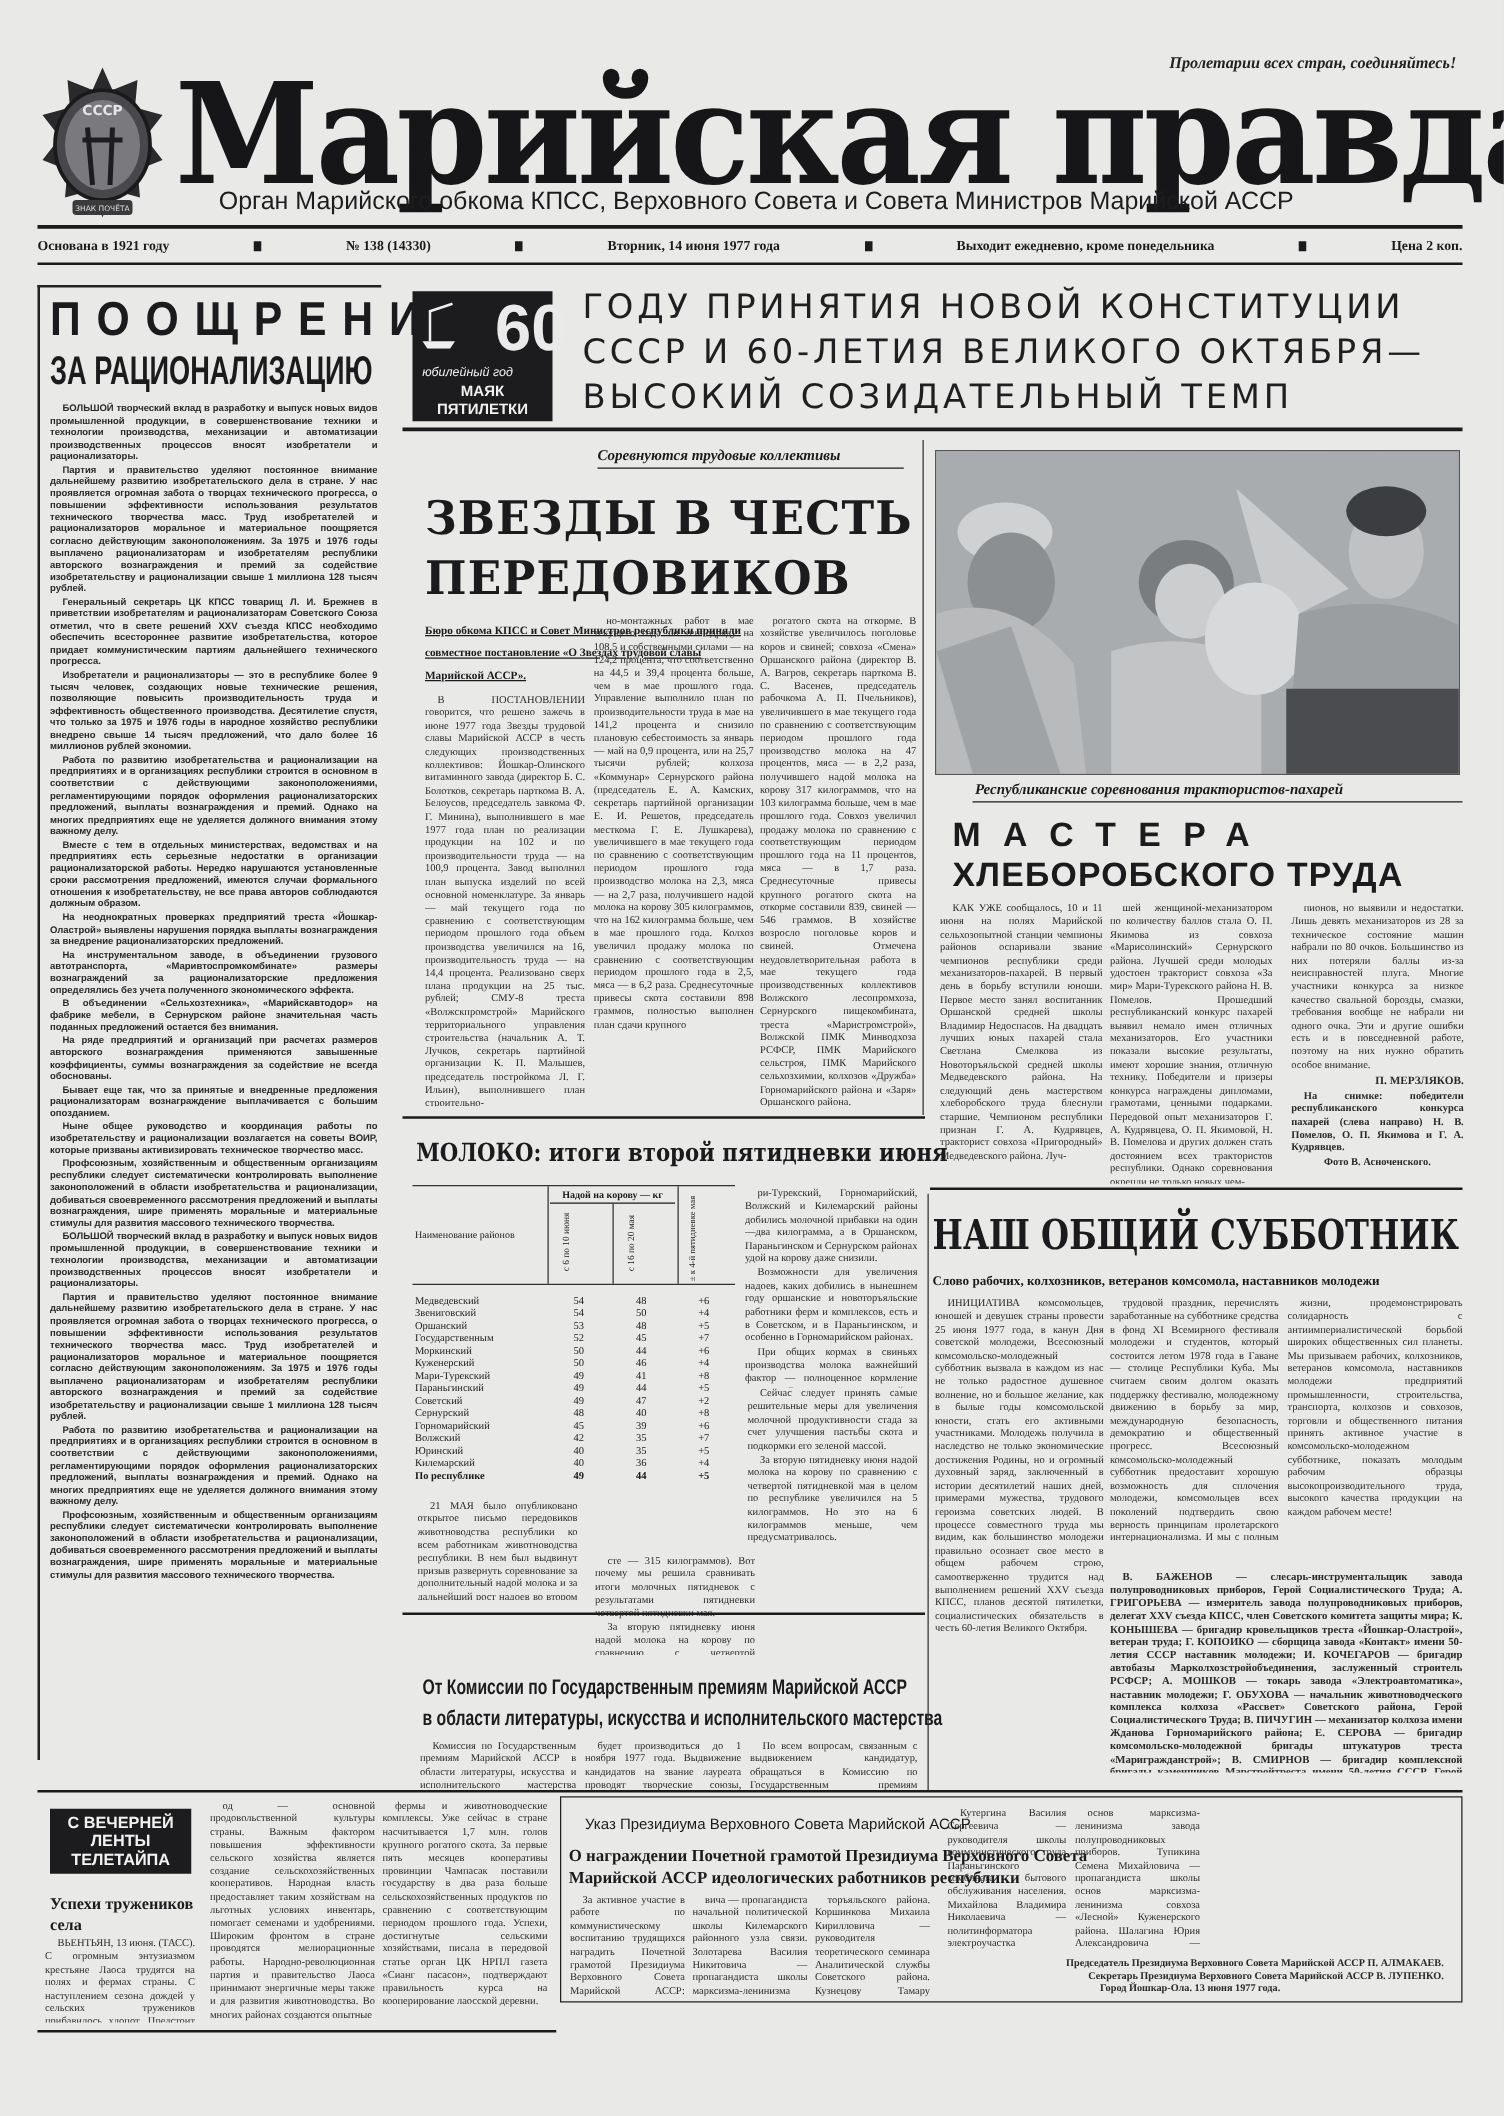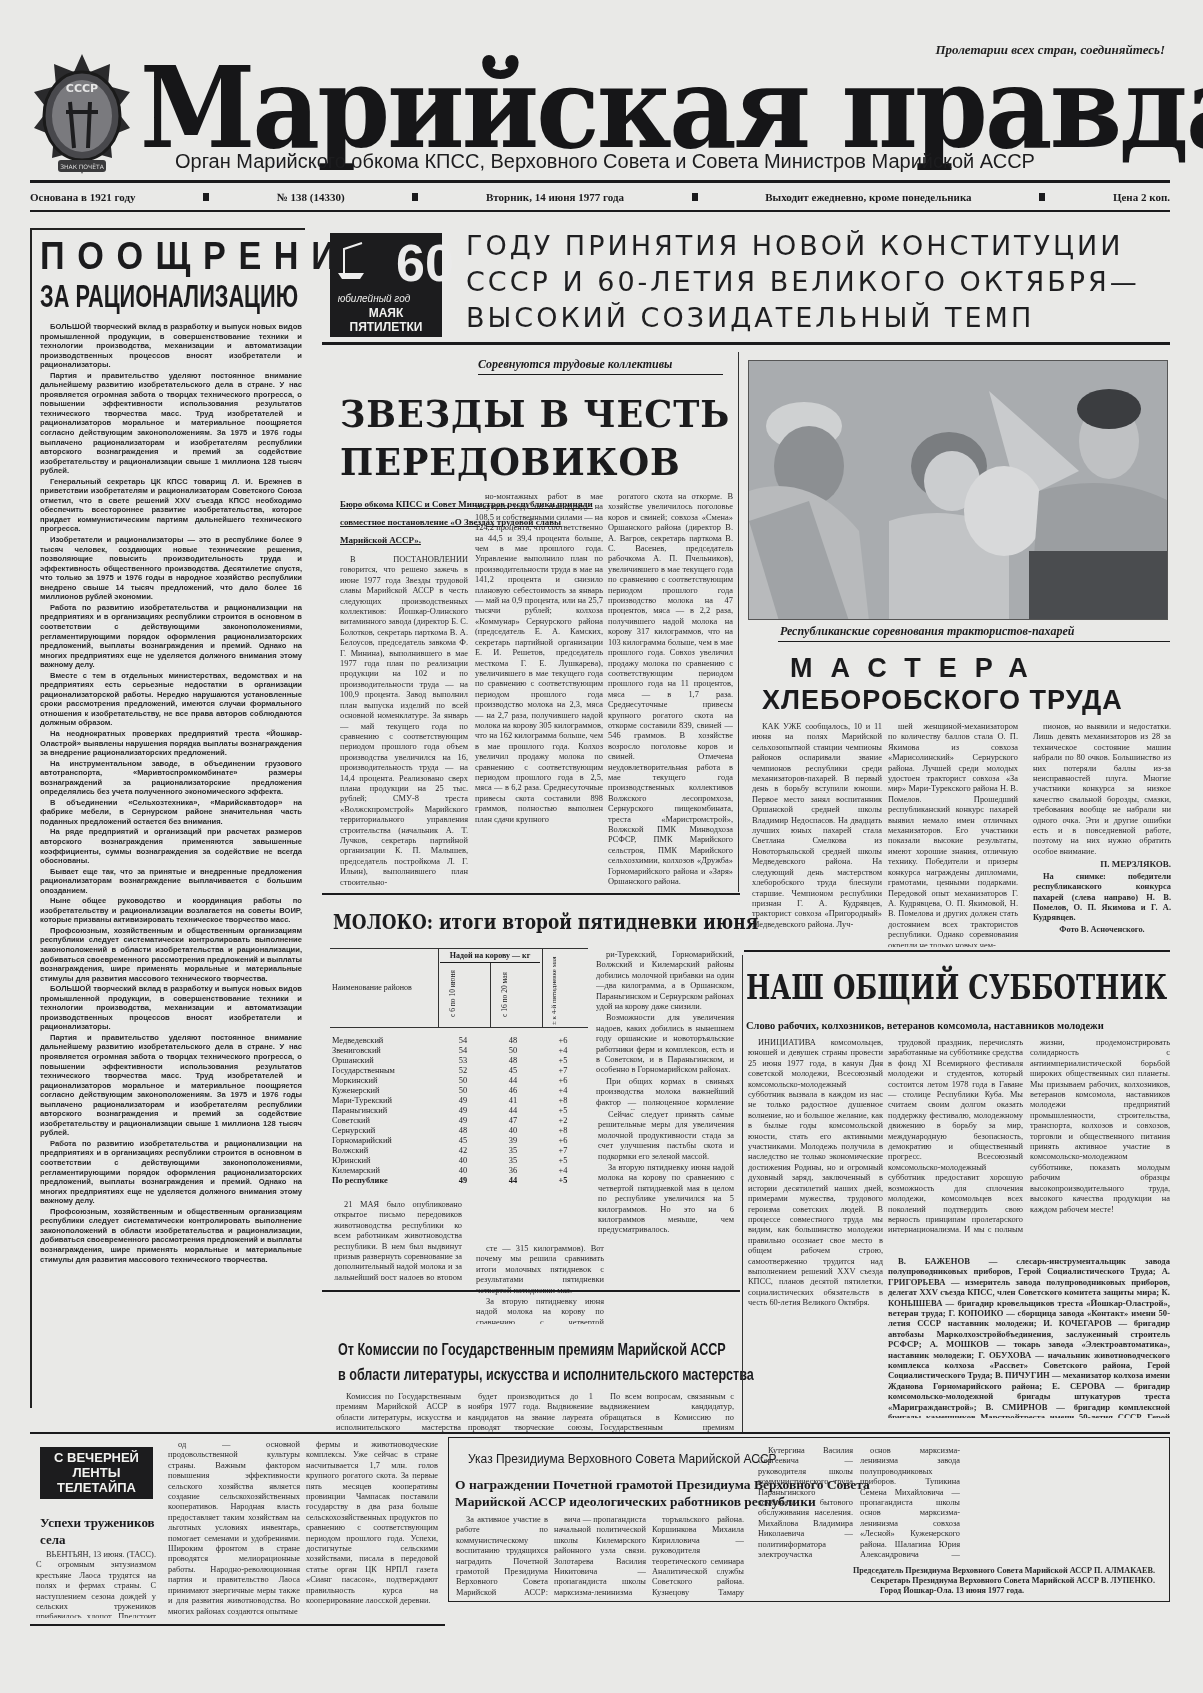--- a/index.html
+++ b/index.html
@@ -33,21 +33,21 @@
   .jubl2 { position: absolute; left: 0; width: 112px; top: 73px; font-size: 12px; font-weight: bold; font-family: "Liberation Sans", sans-serif; }
   .jubl3 { position: absolute; left: 0; width: 112px; top: 87px; font-size: 12px; font-weight: bold; font-family: "Liberation Sans", sans-serif; }
   .bigbanner { left: 466px; top: 228px; font-family: "DejaVu Sans", sans-serif; font-size: 27px; line-height: 36px; letter-spacing: 3px; color: #1f1f21; white-space: nowrap; }
 
   .kicker1 { left: 478px; top: 357px; font-family: "Liberation Serif", serif; font-style: italic; font-weight: bold; font-size: 12px; }
   .h-stars { left: 340px; top: 390px; font-family: "DejaVu Serif", serif; font-weight: bold; font-size: 37px; line-height: 48px; letter-spacing: 1px; transform: scaleX(0.95); transform-origin: left top; white-space: nowrap; }
   .lead { left: 340px; top: 495px; width: 260px; font-family: "Liberation Serif", serif; font-weight: bold; font-size: 9px; line-height: 18px; text-decoration: underline; }
 
   .photo { left: 748px; top: 360px; width: 420px; height: 260px; overflow: hidden; background: linear-gradient(135deg,#b5b7b9 0%,#9fa2a5 35%,#8b8e91 60%,#6e7174 100%); border: 1px solid #555; }
   .caption1 { left: 780px; top: 624px; font-family: "Liberation Serif", serif; font-style: italic; font-weight: bold; font-size: 12px; }
-  .h-master1 { left: 790px; top: 652px; font-family: "Liberation Sans", sans-serif; font-weight: bold; font-size: 27px; letter-spacing: 18px; line-height: 32px; }
+  .h-master1 { left: 762px; top: 652px; font-family: "Liberation Sans", sans-serif; font-weight: bold; font-size: 27px; letter-spacing: 18px; line-height: 32px; }
   .h-master2 { left: 762px; top: 684px; font-family: "Liberation Sans", sans-serif; font-weight: bold; font-size: 27px; letter-spacing: 1px; line-height: 32px; white-space: nowrap; }
 
   .h-milk { left: 333px; top: 910px; font-family: "DejaVu Serif", serif; font-weight: bold; font-size: 20px; white-space: nowrap; transform: scaleX(0.85); transform-origin: left top; }
   table.milk { position: absolute; left: 330px; top: 948px; width: 258px; border-collapse: collapse; font-family: "Liberation Serif", serif; font-size: 8.4px; }
   table.milk td { padding: 0 2px; line-height: 10px; height: 10px; }
   table.milk td.n { text-align: center; width: 50px; }
   table.milk tr.total td { font-weight: bold; }
   .milkhead { left: 330px; top: 948px; width: 258px; height: 80px; border-top: 1px solid #333; border-bottom: 1px solid #333; font-family: "Liberation Serif", serif; font-size: 8px; }
 
   .h-sub { left: 746px; top: 968px; font-family: "DejaVu Serif", serif; font-weight: bold; font-size: 33px; transform: scaleX(0.78); transform-origin: left top; white-space: nowrap; }

